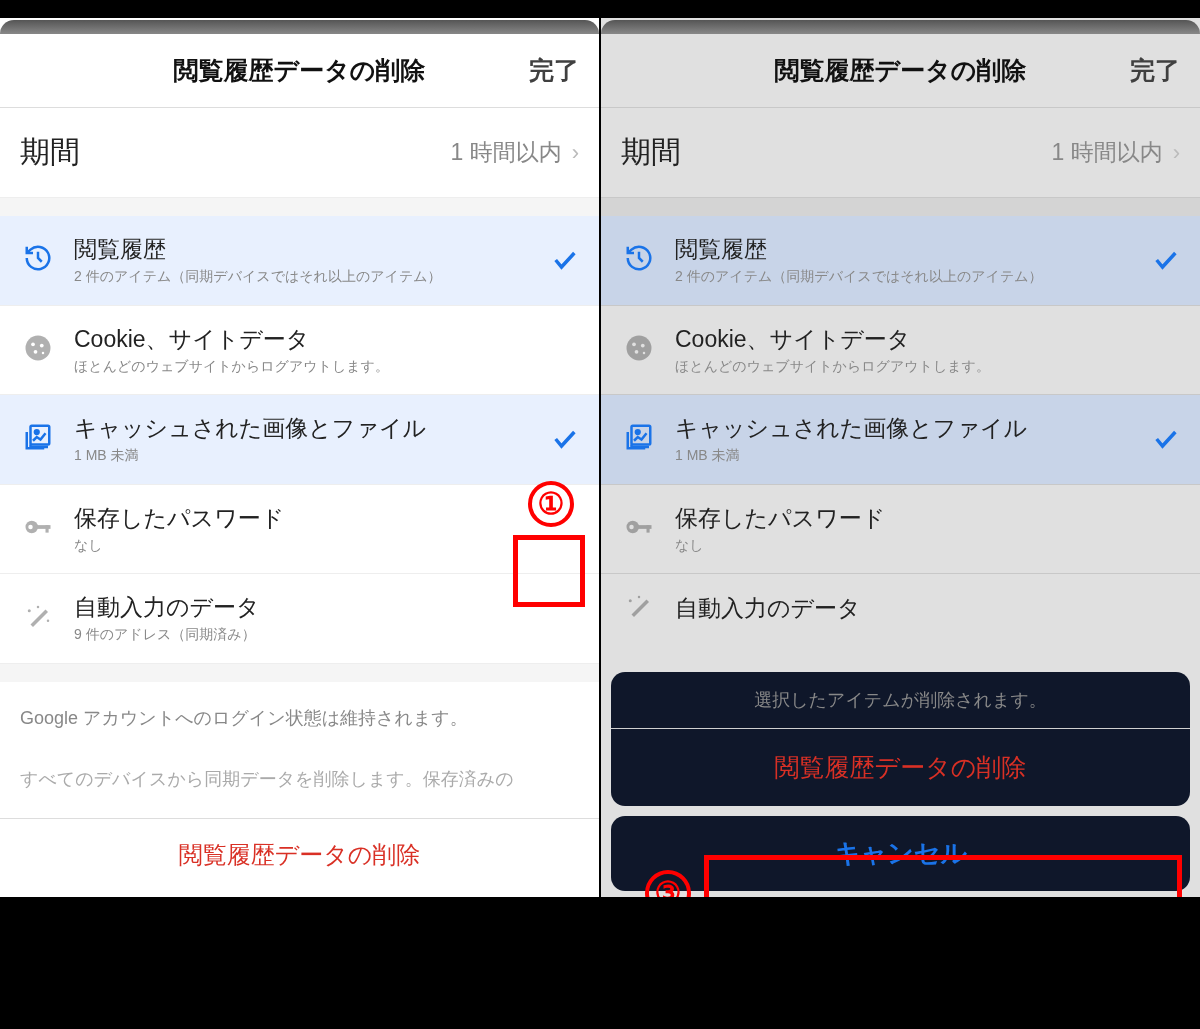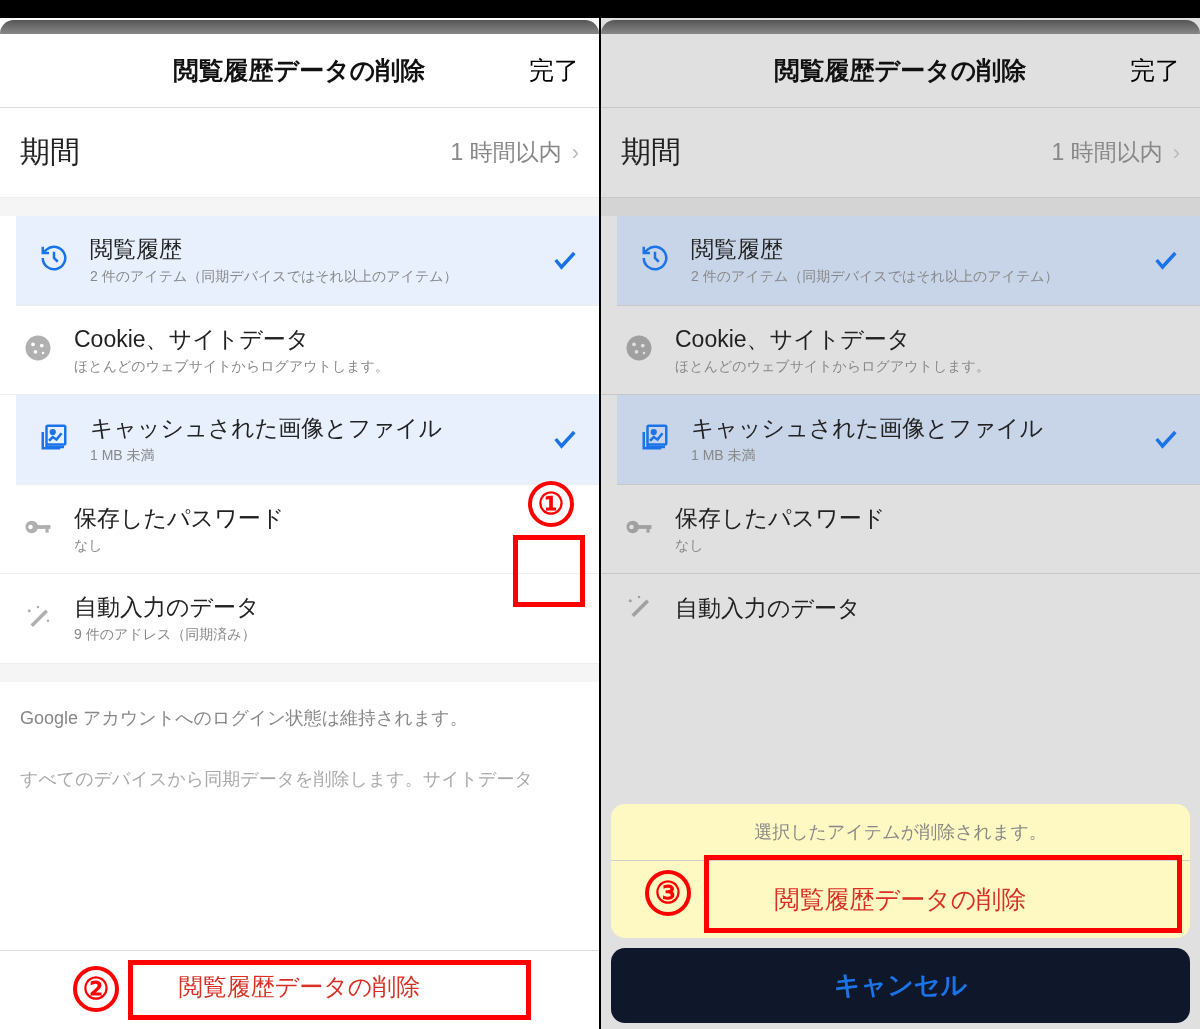--- a/index.html
+++ b/index.html
@@ -6,21 +6,21 @@
 body {
   width: 1200px;
   height: 1029px;
   background: #000;
   font-family: -apple-system, 'Hiragino Sans', sans-serif;
   display: flex;
   gap: 2px;
 }
 .screen {
   width: 599px;
-  height: 1029px;
+  height: 897px;
   background: #fff;
   position: relative;
   overflow: hidden;
 }
 .screen.right { background: #e0e0e0; }
 .dark-top { background: #000; height: 18px; }
 .sheet-edge {
   height: 14px;
   background: linear-gradient(#555, #888);
   border-radius: 18px 18px 0 0;
@@ -39,22 +39,22 @@
   flex: 1;
   text-align: center;
   font-size: 25px;
   font-weight: 600;
   color: #111;
 }
 .done-btn {
   position: absolute;
   right: 20px;
   font-size: 25px;
-  font-weight: 400;
-  color: #000000;
+  font-weight: 700;
+  color: #404040;
 }
 .row {
   display: flex;
   align-items: center;
   padding: 24px 20px;
   border-bottom: 1px solid #eee;
   background: #fff;
 }
 .screen.right .row { background: #e0e0e0; border-bottom-color: #c8c8c8;}
 .row.time { justify-content: space-between; }
@@ -66,21 +66,21 @@
 .item {
   display: flex;
   align-items: center;
   padding: 18px 20px;
   border-bottom: 1px solid #eee;
   gap: 18px;
   background: #fff;
   position: relative;
 }
 .screen.right .item { background: #e0e0e0; border-bottom-color: #c8c8c8;}
-.item.selected { background: #e8f0fe; margin-left: 16px; }
+.item.selected { background: #e8f0fe; }
 .screen.right .item.selected { background: #c8d4e8; }
 .icon-wrap { width: 36px; text-align: center; flex-shrink: 0;}
 .icon-svg { width: 30px; height: 30px; }
 .item-text { flex: 1; }
 .item-title { font-size: 23px; color: #222; margin-bottom: 2px;}
 .item-sub { font-size: 14px; color: #888; line-height: 1.4;}
 .check { width: 28px; height: 28px; flex-shrink: 0;}
 .footer-note {
   padding: 22px 20px;
   font-size: 18px;
@@ -119,21 +119,21 @@
   pointer-events: none;
 }
 
 
 .action-sheet {
   position: absolute;
   bottom: 6px;
   left: 10px; right: 10px;
 }
 .as-group {
-  background: #fef9c3;
+  background: #0f172a;
   border-radius: 14px;
   overflow: hidden;
   margin-bottom: 10px;
 }
 .as-title {
   text-align: center;
   font-size: 18px;
   color: #888;
   padding: 16px;
   border-bottom: 1px solid #d0d0d0;
@@ -253,21 +253,21 @@
         </svg>
     </div>
     <div class="item-text">
       <div class="item-title">自動入力のデータ</div>
       <div class="item-sub">9 件のアドレス（同期済み）</div>
     </div>
   </div>
 
   <div class="gap"></div>
   <div class="footer-note">Google アカウントへのログイン状態は維持されます。</div>
-  <div class="footer-note fade">すべてのデバイスから同期データを削除します。サイトデータ</div>
+  <div class="footer-note fade">すべてのデバイスから同期データを削除します。保存済みの</div>
 
   <div class="clear-btn">閲覧履歴データの削除</div>
 
   <div class="anno-box" style="top:535px; left:513px; width:72px; height:72px;"></div>
   <div class="anno-num" style="top:481px; left:528px;">①</div>
   <div class="anno-box" style="top:960px; left:128px; width:403px; height:60px;"></div>
   <div class="anno-num" style="top:966px; left:73px;">②</div>
 </div>
 
 <div class="screen right">

